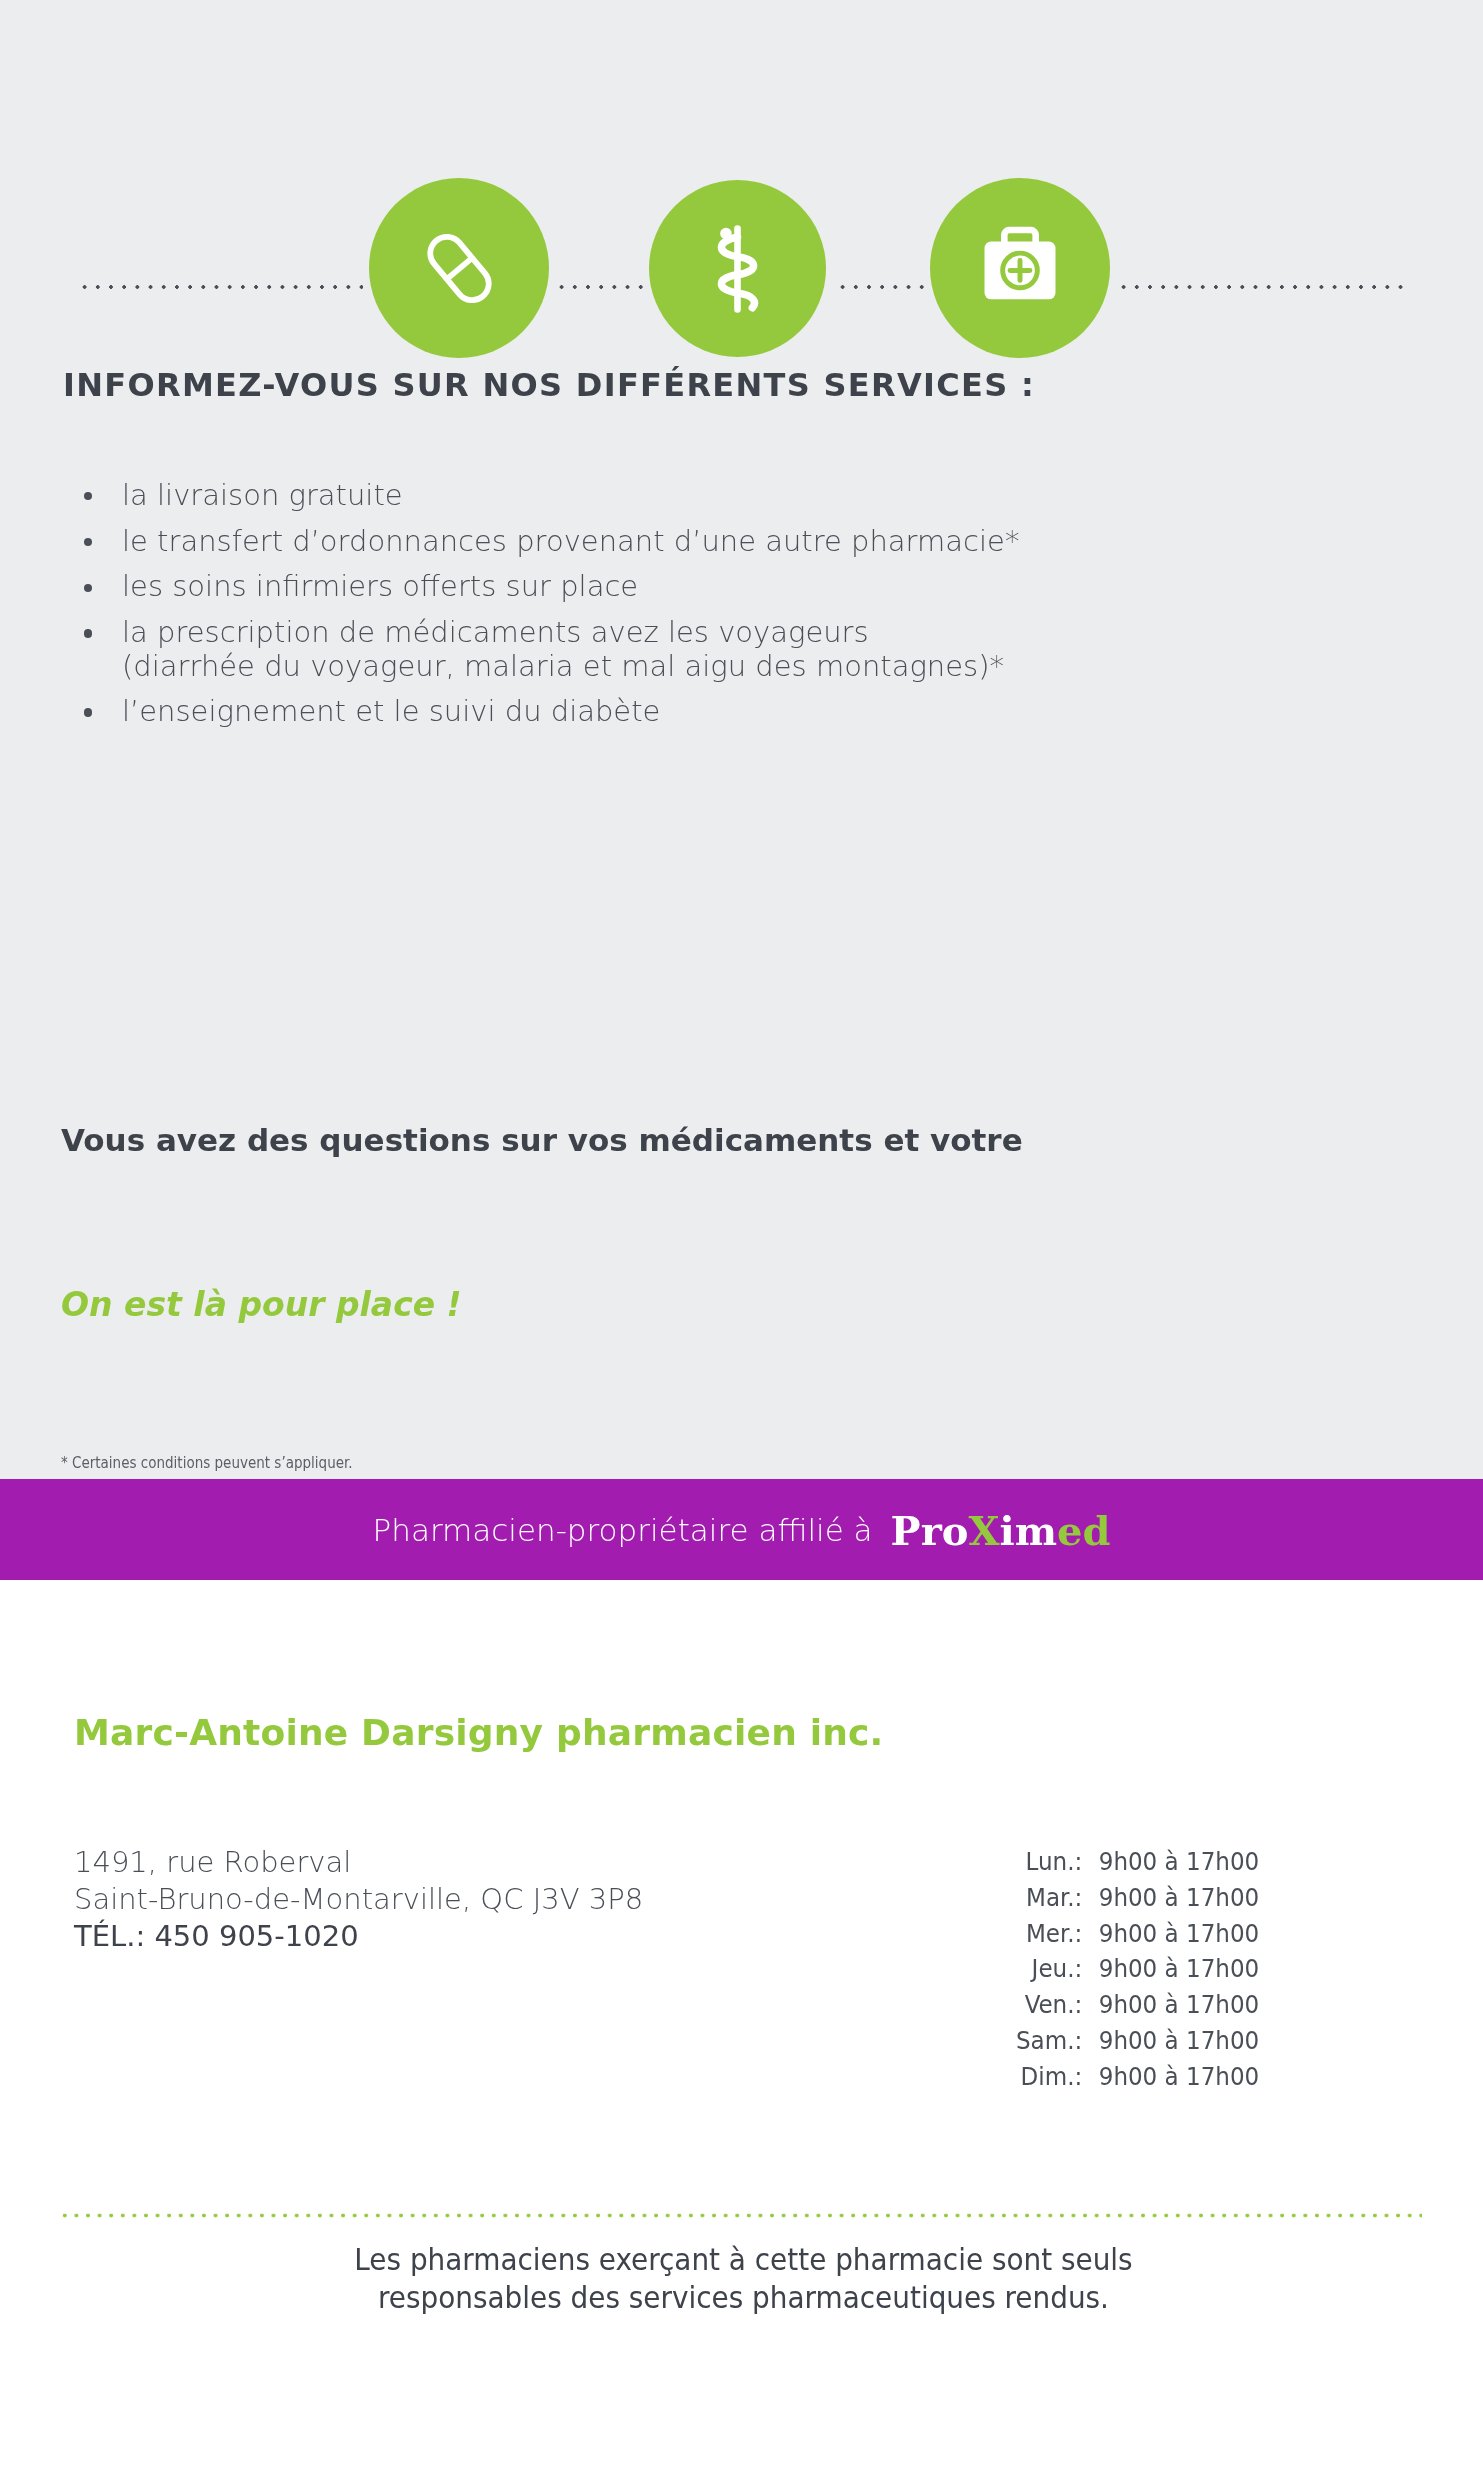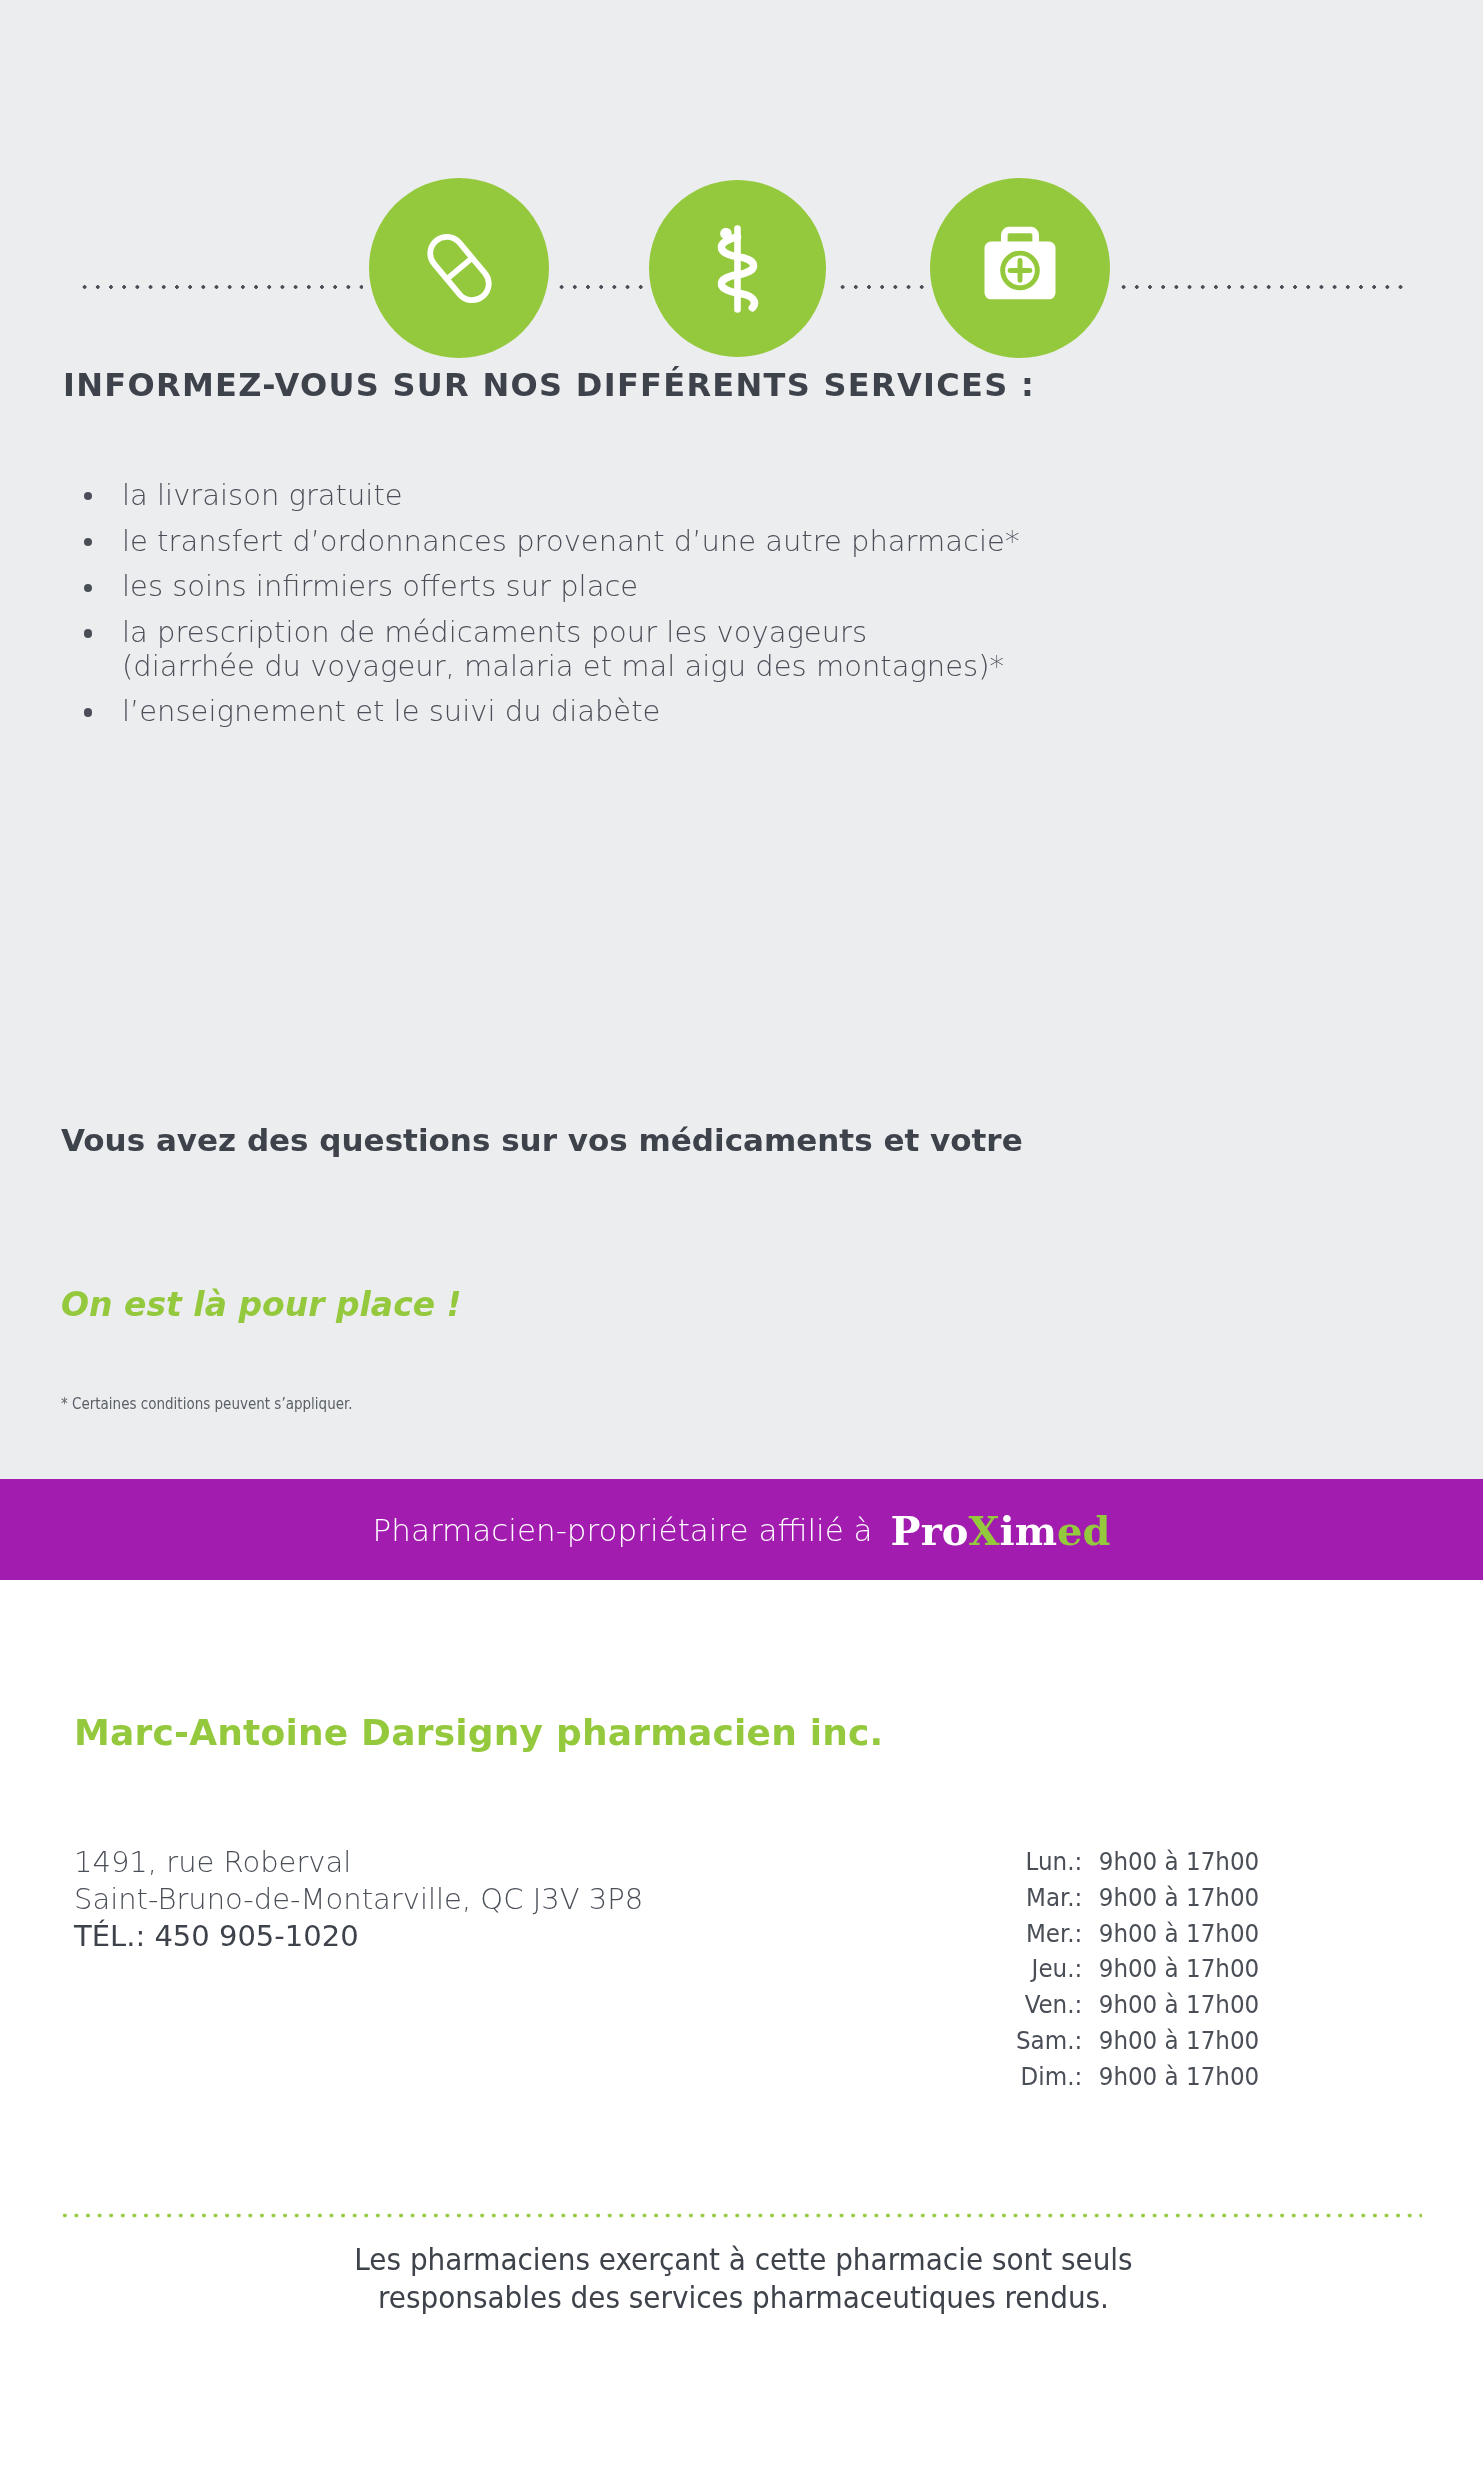--- a/index.html
+++ b/index.html
@@ -174,21 +174,21 @@
     top: 1285px;
     width: 1157px;
     font-size: 33px;
     font-weight: bold;
     font-style: italic;
     color: #95c93d;
   }
   .footnote {
     position: absolute;
     left: 61px;
-    top: 1395px;
+    top: 1454px;
     width: 992px;
     font-size: 15px;
     color: #5a5f67;
     font-family: "DejaVu Sans Condensed", "DejaVu Sans", sans-serif;
   }
 
   
   .dark-bar {
     position: absolute;
     left: 0;
@@ -369,21 +369,21 @@
       <li>
         <span class="bullet"></span>
         <span>le transfert d’ordonnances provenant d’une autre  pharmacie*</span>
       </li>
       <li>
         <span class="bullet"></span>
         <span>les soins infirmiers offerts sur place</span>
       </li>
       <li>
         <span class="bullet"></span>
-        <span>la prescription de médicaments pour les voyageurs</span>
+        <span>la prescription de médicaments avez les voyageurs</span>
         <span class="line2">(diarrhée du voyageur, malaria et mal aigu des montagnes)*</span>
       </li>
       <li>
         <span class="bullet"></span>
         <span>l’enseignement et le suivi du diabète</span>
       </li>
     </ul>
 
     <div class="questions">
       <div>Vous avez des questions sur vos médicaments et votre</div>

